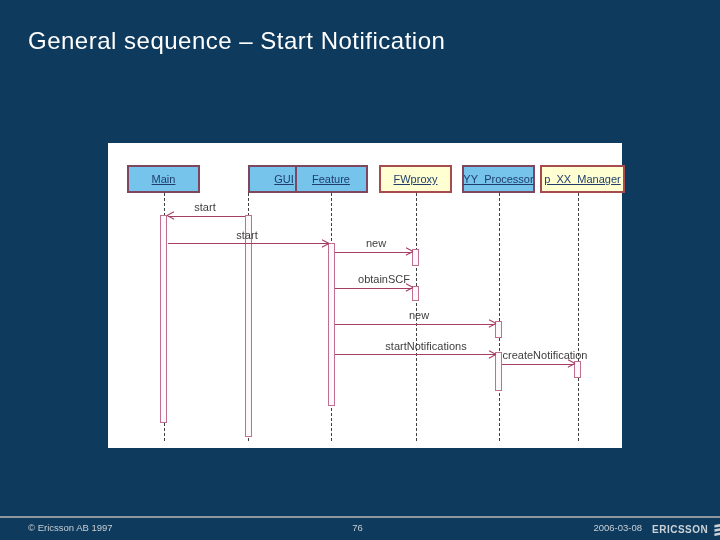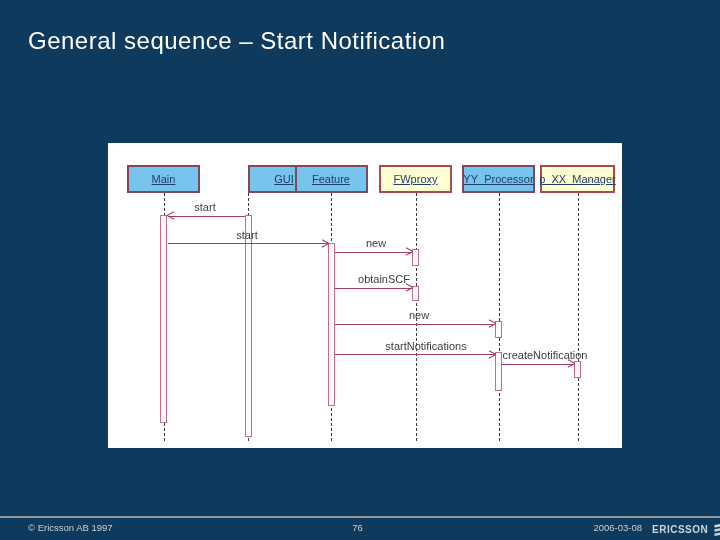--- a/index.html
+++ b/index.html
@@ -80,21 +80,21 @@
       </div>
       <div class="lifeline" style="left: 307.5px; top: 50px; height: 248px;"></div>
       <div class="actor-box cream" style="left: 271px; top: 22px; width: 73px; height: 28px;">
         <span class="actor-label">FWproxy</span>
       </div>
       <div class="lifeline" style="left: 390.5px; top: 50px; height: 248px;"></div>
       <div class="actor-box blue" style="left: 354px; top: 22px; width: 73px; height: 28px;">
         <span class="actor-label">YY_Processor</span>
       </div>
       <div class="lifeline" style="left: 469.5px; top: 50px; height: 248px;"></div>
-      <div class="actor-box cream" style="left: 432px; top: 22px; width: 75px; height: 28px;">
+      <div class="actor-box cream" style="left: 432px; top: 22px; width: 85px; height: 28px;">
         <span class="actor-label">p_XX_Manager</span>
       </div>
       <div class="activation" style="left: 52px; top: 72px; height: 208px;"></div>
       <div class="activation" style="left: 136.5px; top: 72px; height: 222px;"></div>
       <div class="activation" style="left: 219.5px; top: 100px; height: 163px;"></div>
       <div class="activation" style="left: 304px; top: 106px; height: 17px;"></div>
       <div class="activation" style="left: 304px; top: 143px; height: 15px;"></div>
       <div class="activation" style="left: 387px; top: 178px; height: 17px;"></div>
       <div class="activation" style="left: 387px; top: 209px; height: 39px;"></div>
       <div class="activation" style="left: 466px; top: 218px; height: 17px;"></div>

